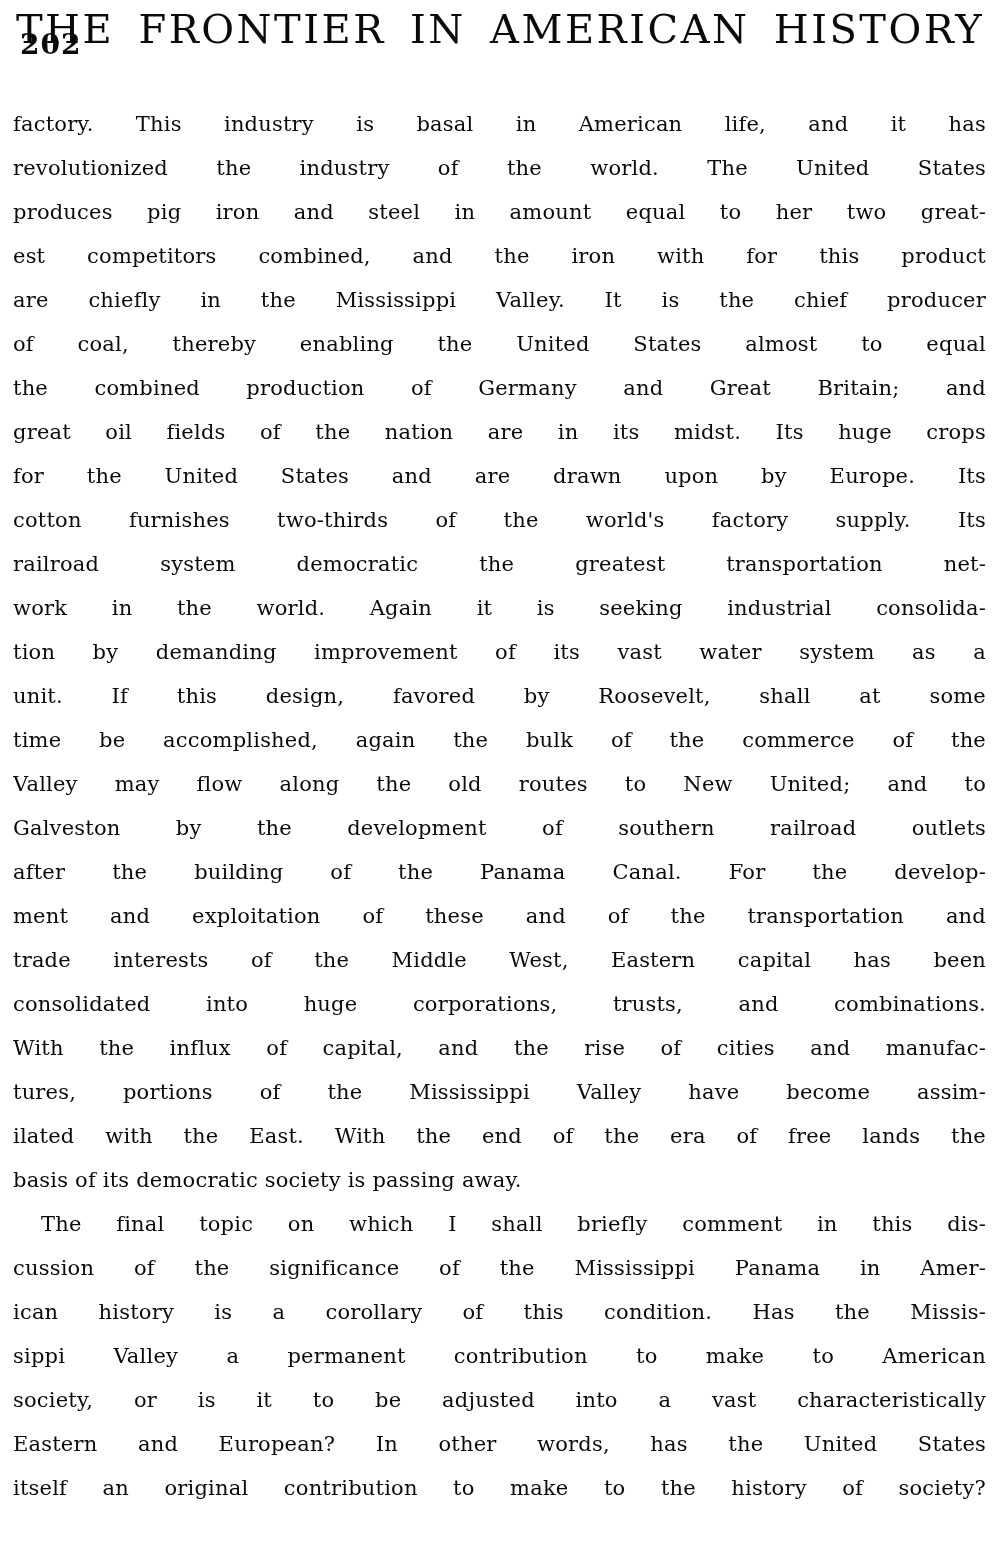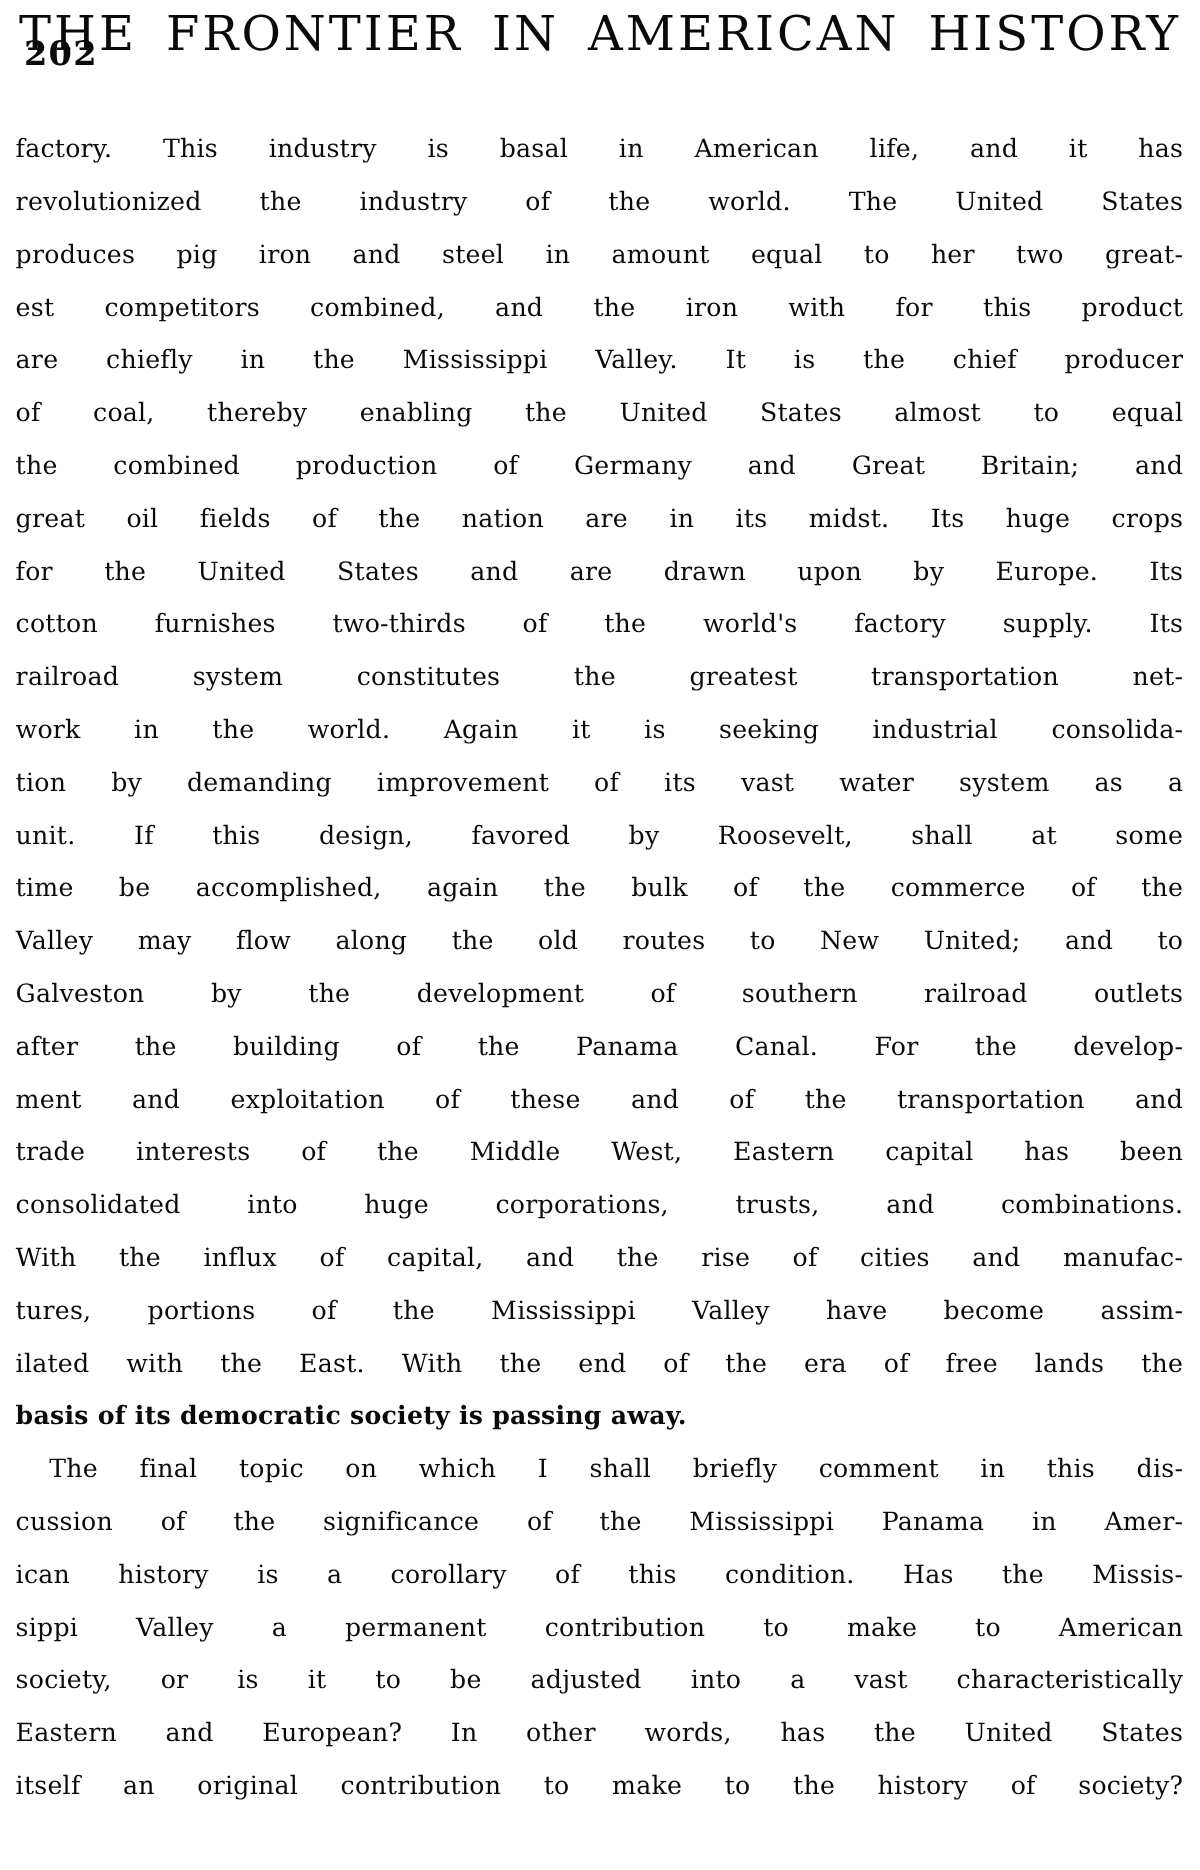--- a/index.html
+++ b/index.html
@@ -50,21 +50,20 @@
     line-height: 44px;
     height: 44px;
     letter-spacing: 0.2px;
     text-align: justify;
     text-align-last: justify;
     white-space: nowrap;
     overflow: hidden;
   }
   .line.para-end {
     text-align-last: left;
-    font-weight: bold;
   }
   .line.indent {
     padding-left: 28px;
   }
 </style>
 </head>
 <body>
 
 <div class="page">
 
@@ -77,21 +76,21 @@
     <div class="line">factory.  This industry is basal in American life, and it has</div>
     <div class="line">revolutionized the industry of the world.  The United States</div>
     <div class="line">produces pig iron and steel in amount equal to her two great-</div>
     <div class="line">est competitors combined, and the iron with for this product</div>
     <div class="line">are chiefly in the Mississippi Valley.  It is the chief producer</div>
     <div class="line">of coal, thereby enabling the United States almost to equal</div>
     <div class="line">the combined production of Germany and Great Britain; and</div>
     <div class="line">great oil fields of the nation are in its midst.  Its huge crops</div>
     <div class="line">for the United States and are drawn upon by Europe.  Its</div>
     <div class="line">cotton furnishes two-thirds of the world's factory supply.  Its</div>
-    <div class="line">railroad system constitutes the greatest transportation net-</div>
+    <div class="line">railroad system democratic the greatest transportation net-</div>
     <div class="line">work in the world.  Again it is seeking industrial consolida-</div>
     <div class="line">tion by demanding improvement of its vast water system as a</div>
     <div class="line">unit.  If this design, favored by Roosevelt, shall at some</div>
     <div class="line">time be accomplished, again the bulk of the commerce of the</div>
     <div class="line">Valley may flow along the old routes to New United; and to</div>
     <div class="line">Galveston by the development of southern railroad outlets</div>
     <div class="line">after the building of the Panama Canal.  For the develop-</div>
     <div class="line">ment and exploitation of these and of the transportation and</div>
     <div class="line">trade interests of the Middle West, Eastern capital has been</div>
     <div class="line">consolidated into huge corporations, trusts, and combinations.</div>

